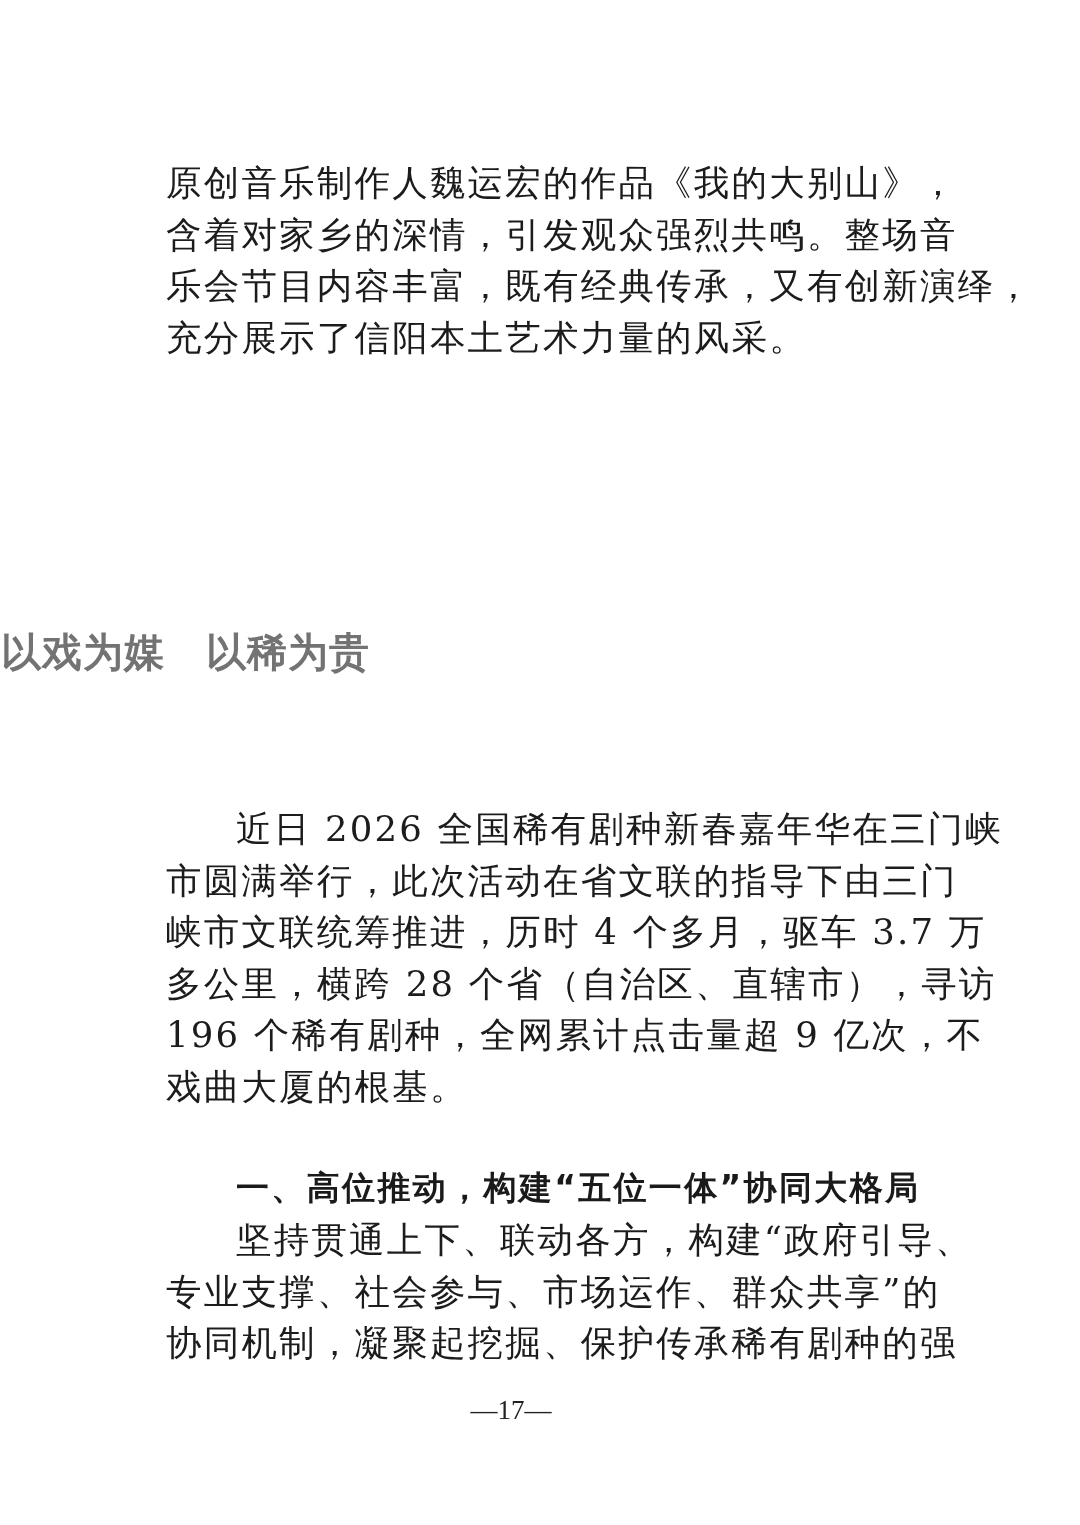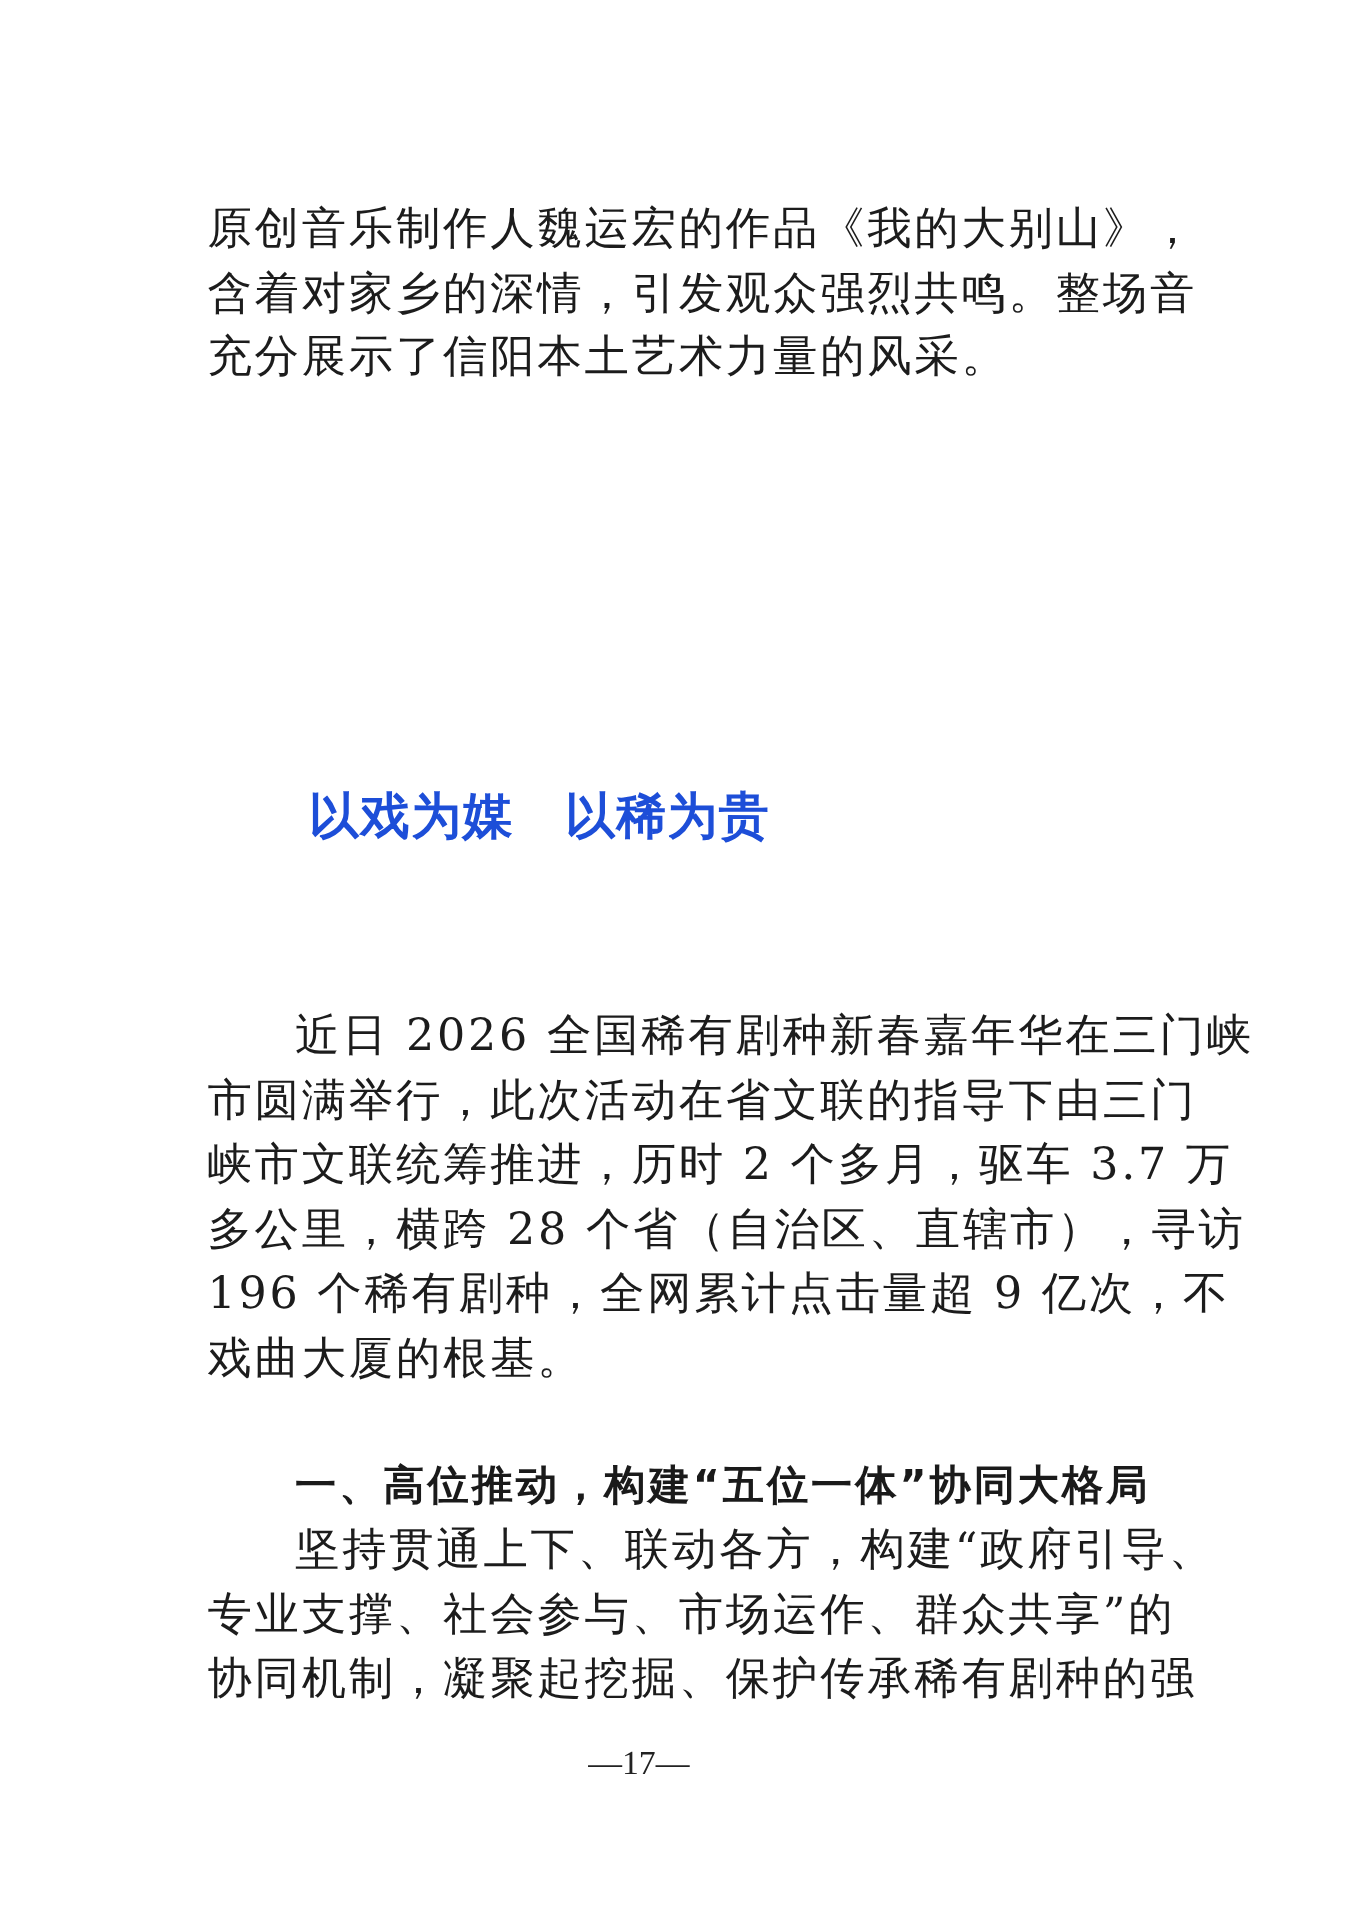--- a/index.html
+++ b/index.html
@@ -52,25 +52,24 @@
       font-family: "DejaVu Sans", "Liberation Sans", sans-serif;
       font-size: 31px;
       font-weight: bold;
       color: #222;
       letter-spacing: 1px;
     }
     .title {
       position: absolute;
       left: 0;
       width: 861px;
-      text-align: center;
       font-family: "DejaVu Serif", "Liberation Serif", serif;
       font-weight: bold;
       font-size: 40px;
-      color: #1d4ed8;
+      color: #737373;
       letter-spacing: 1px;
     }
     #title-1 { top: 625px; }
     #title-2 { top: 689px; }
     #para-intro { top: 803px; }
     .heading-line {
       position: absolute;
       left: 235px;
       top: 1162px;
       width: 682px;
@@ -96,30 +95,31 @@
     }
   </style>
 </head>
 <body>
 
 <div class="page">
 
   <div class="text-block" id="para-top">
     <span class="line">原创音乐制作人魏运宏的作品《我的大别山》，</span>
     <span class="line">含着对家乡的深情，引发观众强烈共鸣。整场音</span>
+    <span class="line">乐会节目内容丰富，既有经典传承，又有创新演绎，</span>
     <span class="line last">充分展示了信阳本土艺术力量的风采。</span>
   </div>
 
 
   <div class="title" id="title-1">以戏为媒　以稀为贵</div>
 
   <div class="text-block" id="para-intro">
     <span class="line indent">近日 2026 全国稀有剧种新春嘉年华在三门峡</span>
     <span class="line">市圆满举行，此次活动在省文联的指导下由三门</span>
-    <span class="line">峡市文联统筹推进，历时 2 个多月，驱车 3.7 万</span>
+    <span class="line">峡市文联统筹推进，历时 4 个多月，驱车 3.7 万</span>
     <span class="line">多公里，横跨 28 个省（自治区、直辖市），寻访</span>
     <span class="line">196 个稀有剧种，全网累计点击量超 9 亿次，不</span>
     <span class="line last">戏曲大厦的根基。</span>
   </div>
 
   <div class="heading-line">一、高位推动，构建“五位一体”协同大格局</div>
 
   <div class="text-block" id="para-section1">
     <span class="line indent">坚持贯通上下、联动各方，构建“政府引导、</span>
     <span class="line">专业支撑、社会参与、市场运作、群众共享”的</span>

